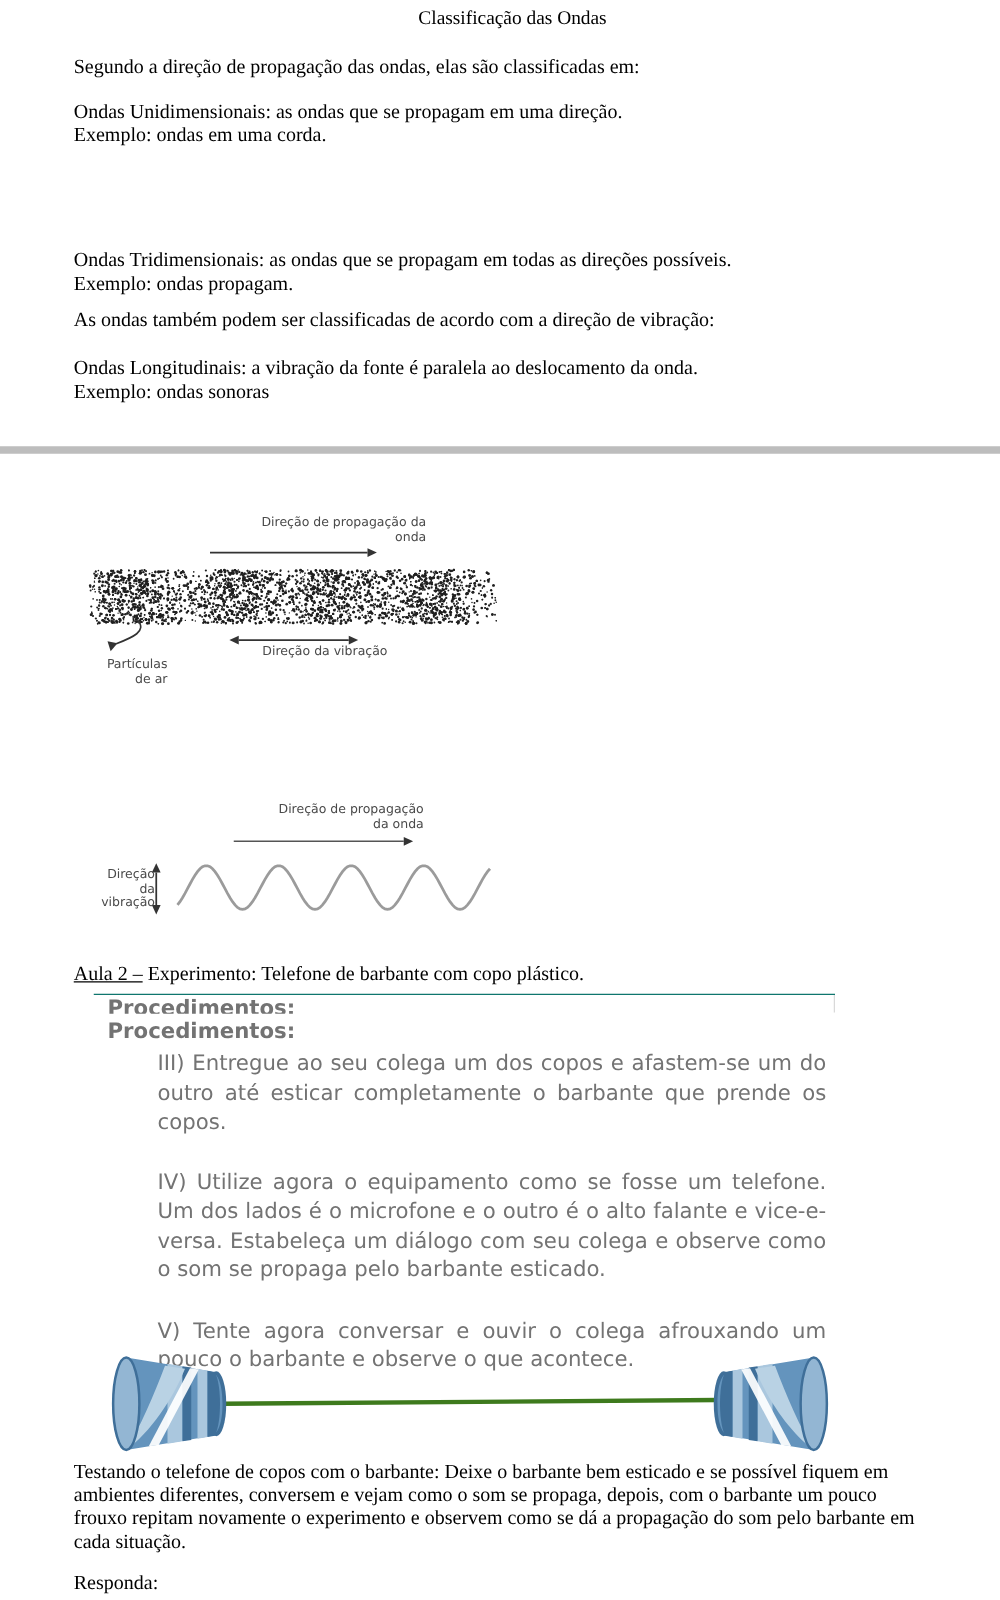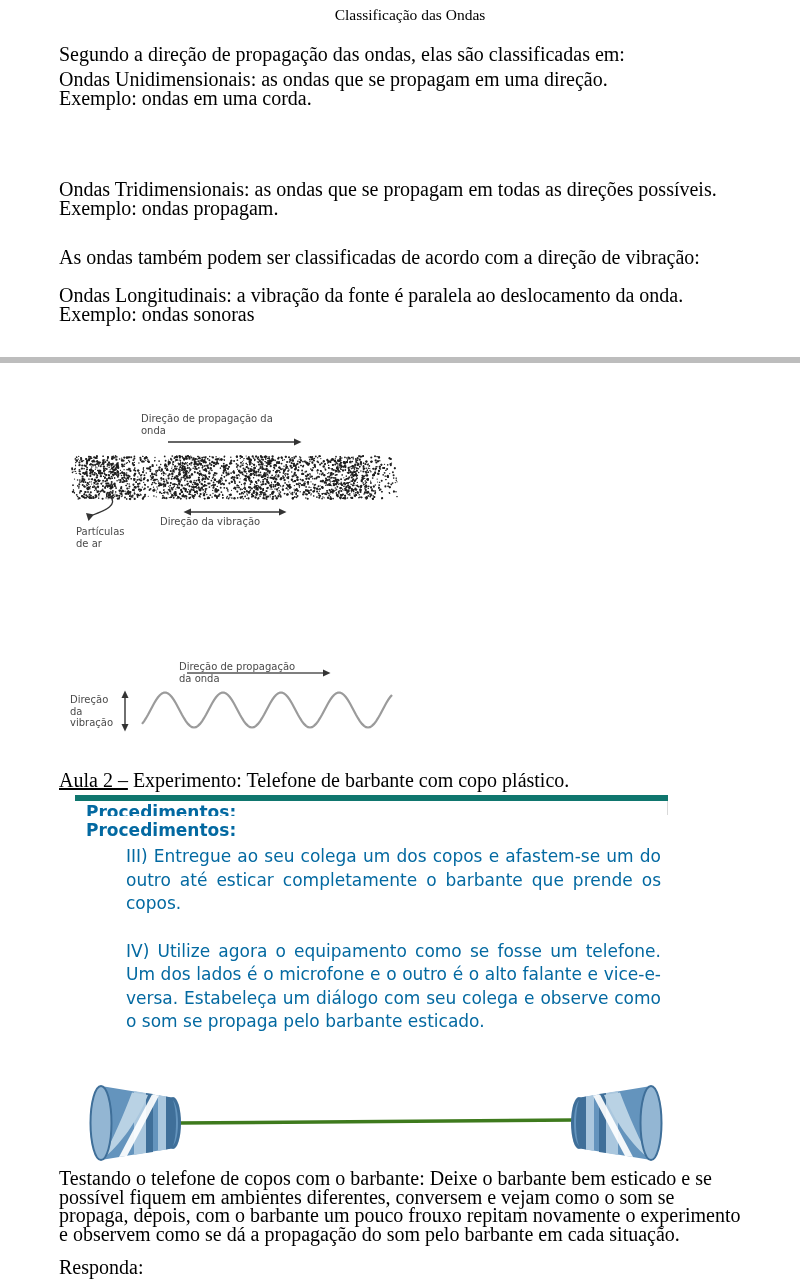--- a/index.html
+++ b/index.html
@@ -1,48 +1,48 @@
 <!DOCTYPE html>
 <html><head>
 <meta charset="utf-8">
 <style>
   html,body{margin:0;padding:0;background:#ffffff;}
   #page{position:relative;width:800px;height:1280px;background:#fff;overflow:hidden;
         font-family:"Liberation Serif", serif; color:#000;}
   .abs{position:absolute;}
-  .serif{font-family:"Liberation Serif", serif;font-size:20px;line-height:18.5px;color:#000;}
+  .serif{font-family:"Liberation Serif", serif;font-size:16px;line-height:18.5px;color:#000;}
   .title{width:800px;text-align:center;font-size:15.5px;}
   .para{left:59px;width:682px;}
-  .embed{left:75px;width:593px;border-top:6px solid #0f766e;
-         font-family:"DejaVu Sans","Liberation Sans",sans-serif;color:#0369a1;}
+  .embed{left:75px;width:593px;border-top:1px solid #0f766e;
+         font-family:"DejaVu Sans","Liberation Sans",sans-serif;color:#737373;}
   .embed::after{content:"";position:absolute;top:0;right:0;width:1px;height:14px;background:#d9d9d9;}
   .embed-inner{padding:3px 7px 0 11px;}
   .clipped{height:12px;overflow:hidden;line-height:17px;font-size:17px;font-weight:bold;}
   .embed-h{margin-top:3px;font-size:17px;font-weight:bold;line-height:23px;}
   .embed-p{font-size:17px;line-height:23.5px;text-align:justify;margin-left:40px;}
   .diagram{background:#fff;}
   .dlabel{position:absolute;font-family:"DejaVu Sans","Liberation Sans",sans-serif;
-          font-size:10px;line-height:11.5px;color:#4a4a4a;text-align:left;}
+          font-size:10px;line-height:11.5px;color:#4a4a4a;text-align:right;}
   .divider{left:0;width:800px;height:6px;}
   svg{display:block;}
 </style>
 </head>
 <body>
 
 <div id="page">
 
   <div class="abs serif title" style="top:6px;left:10px;">Classificação das Ondas</div>
 
   <div class="abs serif para" style="top:45px;">Segundo a direção de propagação das ondas, elas são classificadas em:</div>
 
-  <div class="abs serif para" style="top:70px;">
+  <div class="abs serif para" style="top:81px;">
     <div>Ondas Unidimensionais: as ondas que se propagam em uma direção.</div>
     <div>Exemplo: ondas em uma corda.</div>
   </div>
-  <div class="abs serif para" style="top:180px;">
+  <div class="abs serif para" style="top:200px;">
     <div>Ondas Tridimensionais: as ondas que se propagam em todas as direções possíveis.</div>
     <div>Exemplo: ondas propagam.</div>
   </div>
 
   <div class="abs serif para" style="top:248px;">As ondas também podem ser classificadas de acordo com a direção de vibração:</div>
 
   <div class="abs serif para" style="top:286px;">
     <div>Ondas Longitudinais: a vibração da fonte é paralela ao deslocamento da onda.</div>
     <div>Exemplo: ondas sonoras</div>
   </div>
@@ -3315,41 +3315,42 @@
         <line x1="117" y1="31" x2="253" y2="31" stroke="#555" stroke-width="1.3"></line>
         <polygon points="253,27.5 260.5,31 253,34.5" fill="#333"></polygon>
       </g>
       <g>
         <line x1="55" y1="56" x2="55" y2="82" stroke="#333" stroke-width="1.4"></line>
         <polygon points="51.5,56 55,48.5 58.5,56" fill="#333"></polygon>
         <polygon points="51.5,82 55,89.5 58.5,82" fill="#333"></polygon>
       </g>
       <path id="sine-path" fill="none" stroke-width="2.2" stroke="#9b9b9b" d="M72.0,81.9L74.0,79.3L76.0,76.2L78.0,72.7L80.0,68.9L82.0,65.2L84.0,61.5L86.0,58.2L88.0,55.3L90.0,53.0L92.0,51.4L94.0,50.6L96.0,50.6L98.0,51.4L100.0,53.0L102.0,55.3L104.0,58.2L106.0,61.5L108.0,65.2L110.0,68.9L112.0,72.7L114.0,76.2L116.0,79.3L118.0,81.9L120.0,83.9L122.0,85.1L124.0,85.5L126.0,85.1L128.0,83.9L130.0,81.9L132.0,79.3L134.0,76.2L136.0,72.7L138.0,68.9L140.0,65.2L142.0,61.5L144.0,58.2L146.0,55.3L148.0,53.0L150.0,51.4L152.0,50.6L154.0,50.6L156.0,51.4L158.0,53.0L160.0,55.3L162.0,58.2L164.0,61.5L166.0,65.2L168.0,68.9L170.0,72.7L172.0,76.2L174.0,79.3L176.0,81.9L178.0,83.9L180.0,85.1L182.0,85.5L184.0,85.1L186.0,83.9L188.0,81.9L190.0,79.3L192.0,76.2L194.0,72.7L196.0,68.9L198.0,65.2L200.0,61.5L202.0,58.2L204.0,55.3L206.0,53.0L208.0,51.4L210.0,50.6L212.0,50.6L214.0,51.4L216.0,53.0L218.0,55.3L220.0,58.2L222.0,61.5L224.0,65.2L226.0,68.9L228.0,72.7L230.0,76.2L232.0,79.3L234.0,81.9L236.0,83.9L238.0,85.1L240.0,85.5L242.0,85.1L244.0,83.9L246.0,81.9L248.0,79.3L250.0,76.2L252.0,72.7L254.0,68.9L256.0,65.2L258.0,61.5L260.0,58.2L262.0,55.3L264.0,53.0L266.0,51.4L268.0,50.6L270.0,50.6L272.0,51.4L274.0,53.0L276.0,55.3L278.0,58.2L280.0,61.5L282.0,65.2L284.0,68.9L286.0,72.7L288.0,76.2L290.0,79.3L292.0,81.9L294.0,83.9L296.0,85.1L298.0,85.5L300.0,85.1L302.0,83.9L304.0,81.9L306.0,79.3L308.0,76.2L310.0,72.7L312.0,68.9L314.0,65.2L316.0,61.5L318.0,58.2L320.0,55.3L322.0,53.0"></path>
     </svg>
-    <div class="dlabel" style="left:109px;top:19px;width:160px;">
+    <div class="dlabel" style="left:109px;top:0;width:160px;">
       <div>Direção de propagação</div>
       <div>da onda</div>
     </div>
     <div class="dlabel" style="left:0px;top:52px;width:54px;">
       <div>Direção</div>
       <div>da</div>
       <div>vibração</div>
     </div>
   </div>
 
   <div class="abs serif para" style="top:771px;">
     <span style="text-decoration:underline;">Aula 2 –</span><span> Experimento: Telefone de barbante com copo plástico.</span>
   </div>
 
   <div class="abs embed" style="top:795px;">
     <div class="embed-inner">
       <div class="clipped">Procedimentos:</div>
       <div class="embed-h">Procedimentos:</div>
       <div class="embed-p" style="margin-top:3px;">III) Entregue ao seu colega um dos copos e afastem-se um do outro até esticar completamente o barbante que prende os copos.</div>
       <div class="embed-p" style="margin-top:24px;">IV) Utilize agora o equipamento como se fosse um telefone. Um dos lados é o microfone e o outro é o alto falante e vice-e-versa. Estabeleça um diálogo com seu colega e observe como o som se propaga pelo barbante esticado.</div>
+      <div class="embed-p" style="margin-top:25px;">V) Tente agora conversar e ouvir o colega afrouxando um pouco o barbante e observe o que acontece.</div>
     </div>
   </div>
 
   <div class="abs" style="left:88px;top:1084px;">
     <svg width="576" height="78" viewBox="0 0 576 78">
       <line x1="90" y1="39" x2="486" y2="36" stroke-width="3.5" stroke="#3e7a1d"></line>
       <g id="cup-shape">
         <ellipse cx="85" cy="39" rx="8" ry="26" fill="#3f6f99"></ellipse>
         <path d="M13,2 L80,13 C87,14 90,25 90,39 C90,53 87,64 80,65 L13,76 Z" fill="#6494bd"></path>
         <path d="M46,7 L58,9 L58,69 L46,71 Z" fill="#aac7de"></path>

